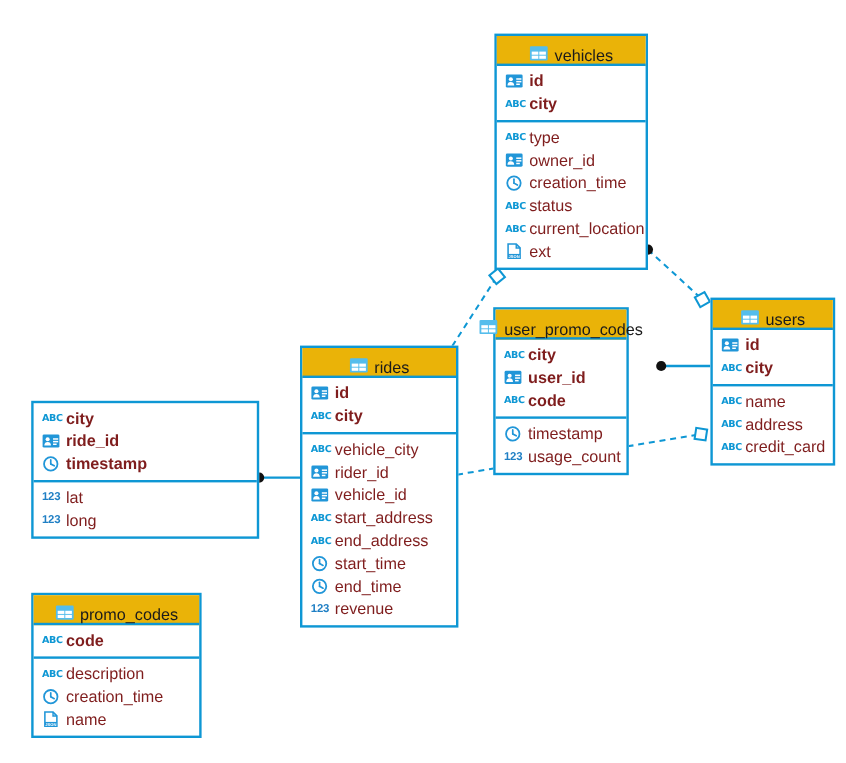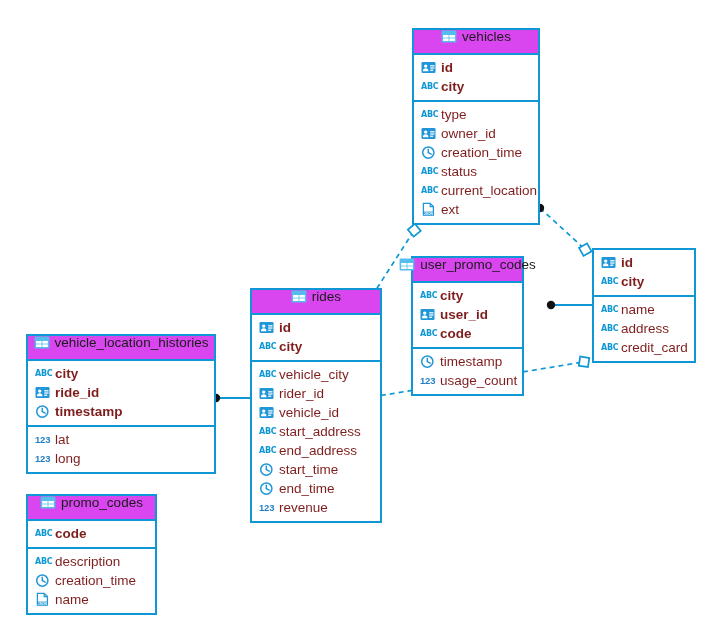--- a/index.html
+++ b/index.html
@@ -31,27 +31,27 @@
   .entity {
     position: absolute;
     z-index: 2;
     background: #ffffff;
     border: 2px solid #0e97d4;
     box-sizing: border-box;
   }
   .entity-header {
     height: 25px;
     display: flex;
-    align-items: flex-start;
+    align-items: flex-end;
     justify-content: center;
     gap: 6px;
     border-bottom: 2px solid #0e97d4;
     padding: 0 6px;
     box-sizing: border-box;
-    background: #d946ef;
+    background: #eab308;
   }
   .entity-title {
     font-size: 13.5px;
     color: #1b1b1b;
     white-space: nowrap;
     line-height: 1;
   }
   .field-group {
     padding: 3px 0 4px 0;
   }
@@ -209,20 +209,32 @@
               <path d="M9.2 1.4 L9.2 4.6 L12.4 4.6" fill="none" stroke="#2196d8" stroke-width="1.2"></path>
               <rect x="2.4" y="9.6" width="10" height="3.6" fill="#2196d8"></rect>
               <text x="7.4" y="12.6" text-anchor="middle" font-size="3.4" font-family="&quot;Liberation Sans&quot;, sans-serif" font-weight="bold" fill="#ffffff">JSON</text>
             </svg>
           </span>
           <span class="field-label">ext</span>
         </div>
       </div>
     </div>
     <div class="entity" style="left: 592px; top: 248px; width: 104px;">
+      <div class="entity-header">
+        <span class="icn">
+          <svg width="16" height="13" viewBox="0 0 16 13">
+            <rect x="0.6" y="0.6" width="14.8" height="11.8" rx="1" fill="#55bdec"></rect>
+            <rect x="2.1" y="5" width="5.5" height="2.6" fill="#ffffff"></rect>
+            <rect x="8.4" y="5" width="5.5" height="2.6" fill="#ffffff"></rect>
+            <rect x="2.1" y="8.4" width="5.5" height="2.6" fill="#ffffff"></rect>
+            <rect x="8.4" y="8.4" width="5.5" height="2.6" fill="#ffffff"></rect>
+          </svg>
+        </span>
+        <span class="entity-title">users</span>
+      </div>
       <div class="field-group keys">
         <div class="field pk">
           <span class="icn">
             <svg width="15" height="15" viewBox="0 0 15 15">
               <rect x="0.5" y="2" width="14" height="11" rx="1.2" fill="#2196d8"></rect>
               <circle cx="4.7" cy="6.1" r="1.7" fill="#ffffff"></circle>
               <path d="M1.9 11.3 C1.9 9.1 3.2 8.3 4.7 8.3 C6.2 8.3 7.5 9.1 7.5 11.3 Z" fill="#ffffff"></path>
               <rect x="9.2" y="5.2" width="4.3" height="1.25" fill="#ffffff"></rect>
               <rect x="9.2" y="7.4" width="4.3" height="1.25" fill="#ffffff"></rect>
               <rect x="9.2" y="9.6" width="3" height="1.25" fill="#ffffff"></rect>
@@ -394,32 +406,20 @@
           </span>
           <span class="field-label">end_time</span>
         </div>
         <div class="field">
           <span class="icn icn-num">123</span>
           <span class="field-label">revenue</span>
         </div>
       </div>
     </div>
     <div class="entity" style="left: 26px; top: 334px; width: 190px;">
-      <div class="entity-header">
-        <span class="icn">
-          <svg width="16" height="13" viewBox="0 0 16 13">
-            <rect x="0.6" y="0.6" width="14.8" height="11.8" rx="1" fill="#55bdec"></rect>
-            <rect x="2.1" y="5" width="5.5" height="2.6" fill="#ffffff"></rect>
-            <rect x="8.4" y="5" width="5.5" height="2.6" fill="#ffffff"></rect>
-            <rect x="2.1" y="8.4" width="5.5" height="2.6" fill="#ffffff"></rect>
-            <rect x="8.4" y="8.4" width="5.5" height="2.6" fill="#ffffff"></rect>
-          </svg>
-        </span>
-        <span class="entity-title">vehicle_location_histories</span>
-      </div>
       <div class="field-group keys">
         <div class="field pk">
           <span class="icn icn-abc">ABC</span>
           <span class="field-label">city</span>
         </div>
         <div class="field pk">
           <span class="icn">
             <svg width="15" height="15" viewBox="0 0 15 15">
               <rect x="0.5" y="2" width="14" height="11" rx="1.2" fill="#2196d8"></rect>
               <circle cx="4.7" cy="6.1" r="1.7" fill="#ffffff"></circle>
@@ -446,21 +446,21 @@
         <div class="field">
           <span class="icn icn-num">123</span>
           <span class="field-label">lat</span>
         </div>
         <div class="field">
           <span class="icn icn-num">123</span>
           <span class="field-label">long</span>
         </div>
       </div>
     </div>
-    <div class="entity" style="left: 26px; top: 494px; width: 131px;">
+    <div class="entity" style="left: 26px; top: 494px; width: 142px;">
       <div class="entity-header">
         <span class="icn">
           <svg width="16" height="13" viewBox="0 0 16 13">
             <rect x="0.6" y="0.6" width="14.8" height="11.8" rx="1" fill="#55bdec"></rect>
             <rect x="2.1" y="5" width="5.5" height="2.6" fill="#ffffff"></rect>
             <rect x="8.4" y="5" width="5.5" height="2.6" fill="#ffffff"></rect>
             <rect x="2.1" y="8.4" width="5.5" height="2.6" fill="#ffffff"></rect>
             <rect x="8.4" y="8.4" width="5.5" height="2.6" fill="#ffffff"></rect>
           </svg>
         </span>

